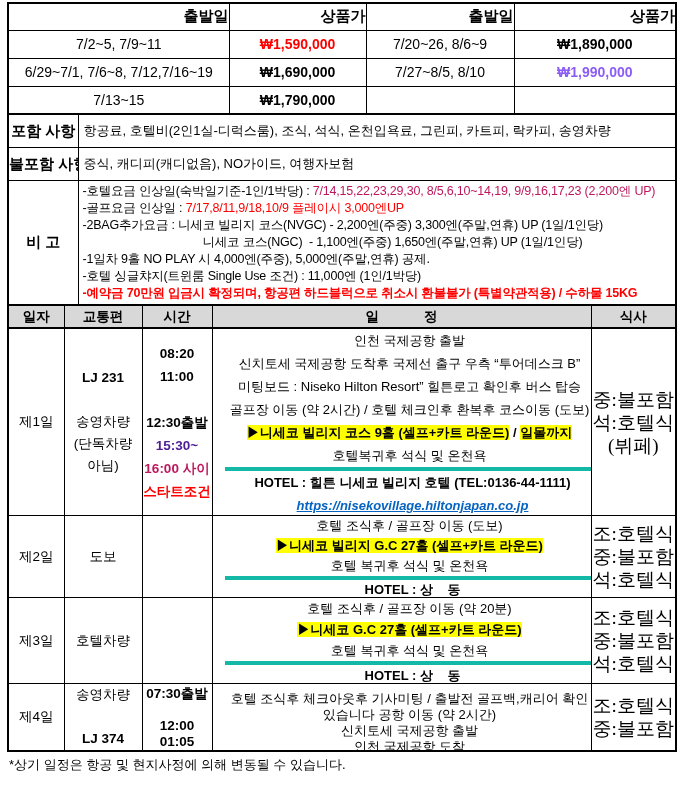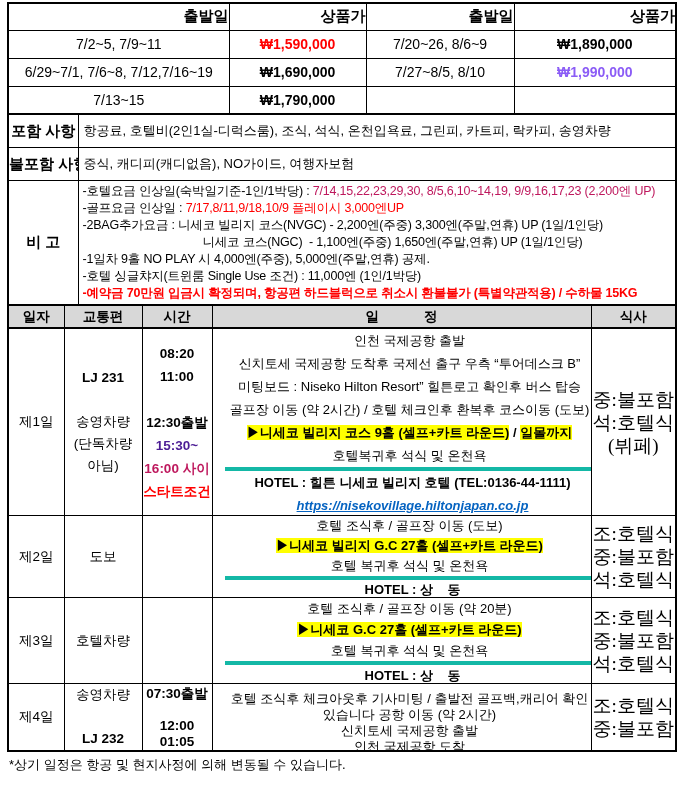--- a/index.html
+++ b/index.html
@@ -224,21 +224,21 @@
             <div class="mln">조:호텔식</div>
             <div class="mln">중:불포함</div>
             <div class="mln">석:호텔식</div>
           </td>
         </tr>
         <tr class="day d3">
           <td>제4일</td>
           <td>
             <div class="tln">송영차량</div>
             <div class="tln">&nbsp;</div>
-            <div class="tln b">LJ 232</div>
+            <div class="tln b">LJ 374</div>
           </td>
           <td class="c-tm">
             <div class="ln b">07:30출발</div>
             <div class="ln">&nbsp;</div>
             <div class="ln b">12:00</div>
             <div class="ln b">01:05</div>
           </td>
           <td class="c-sc">
             <div class="cw">
               <div class="main">

